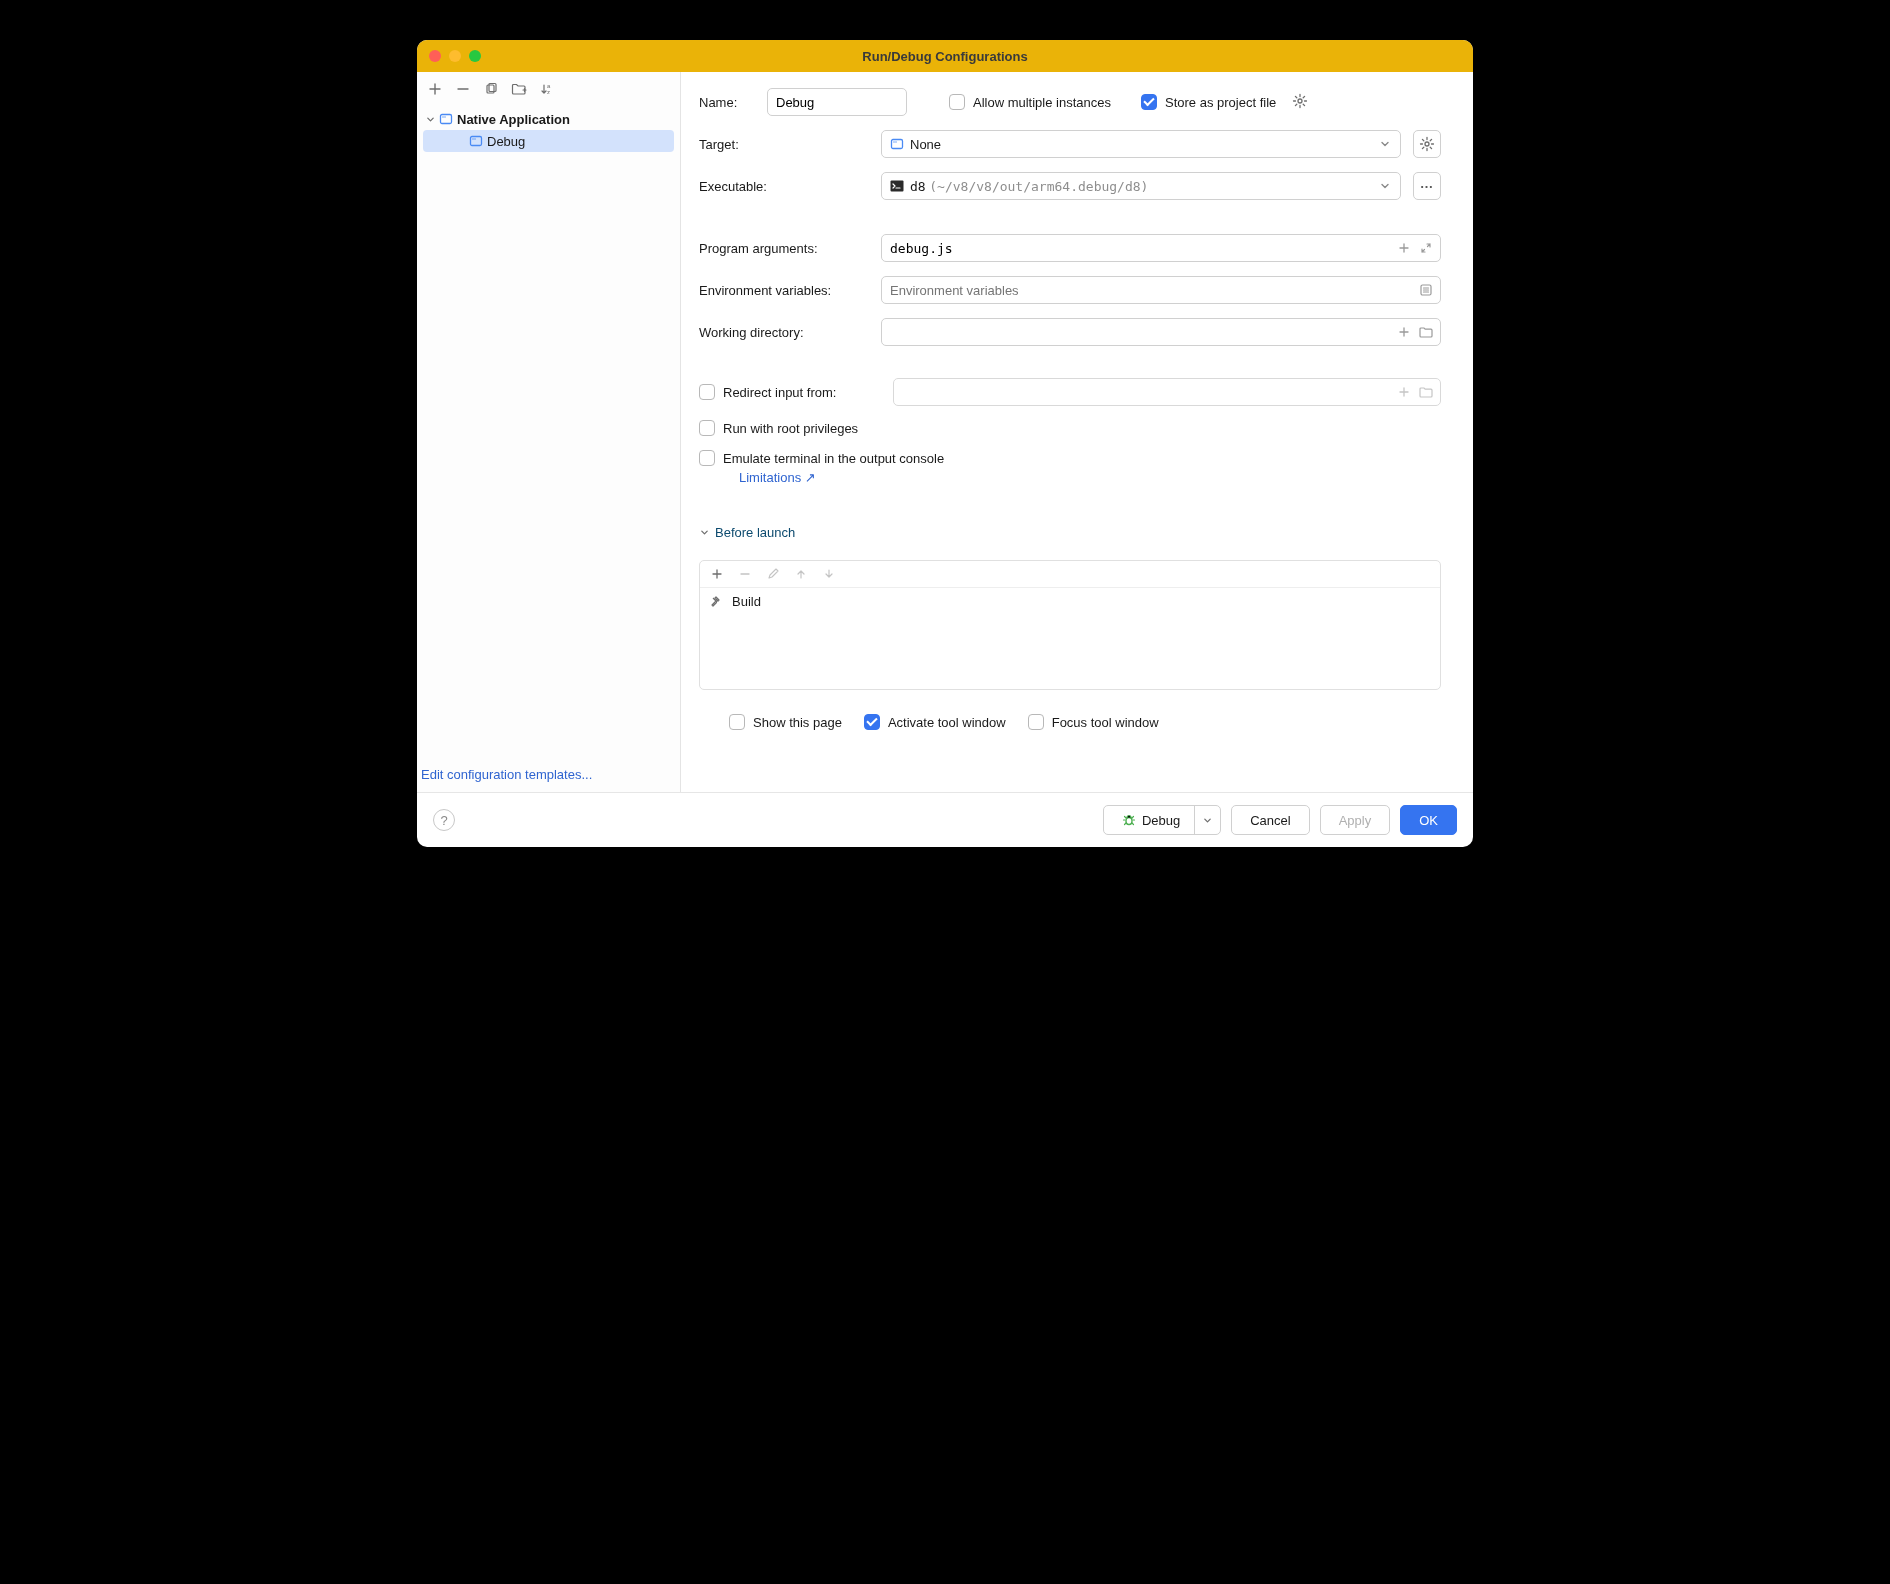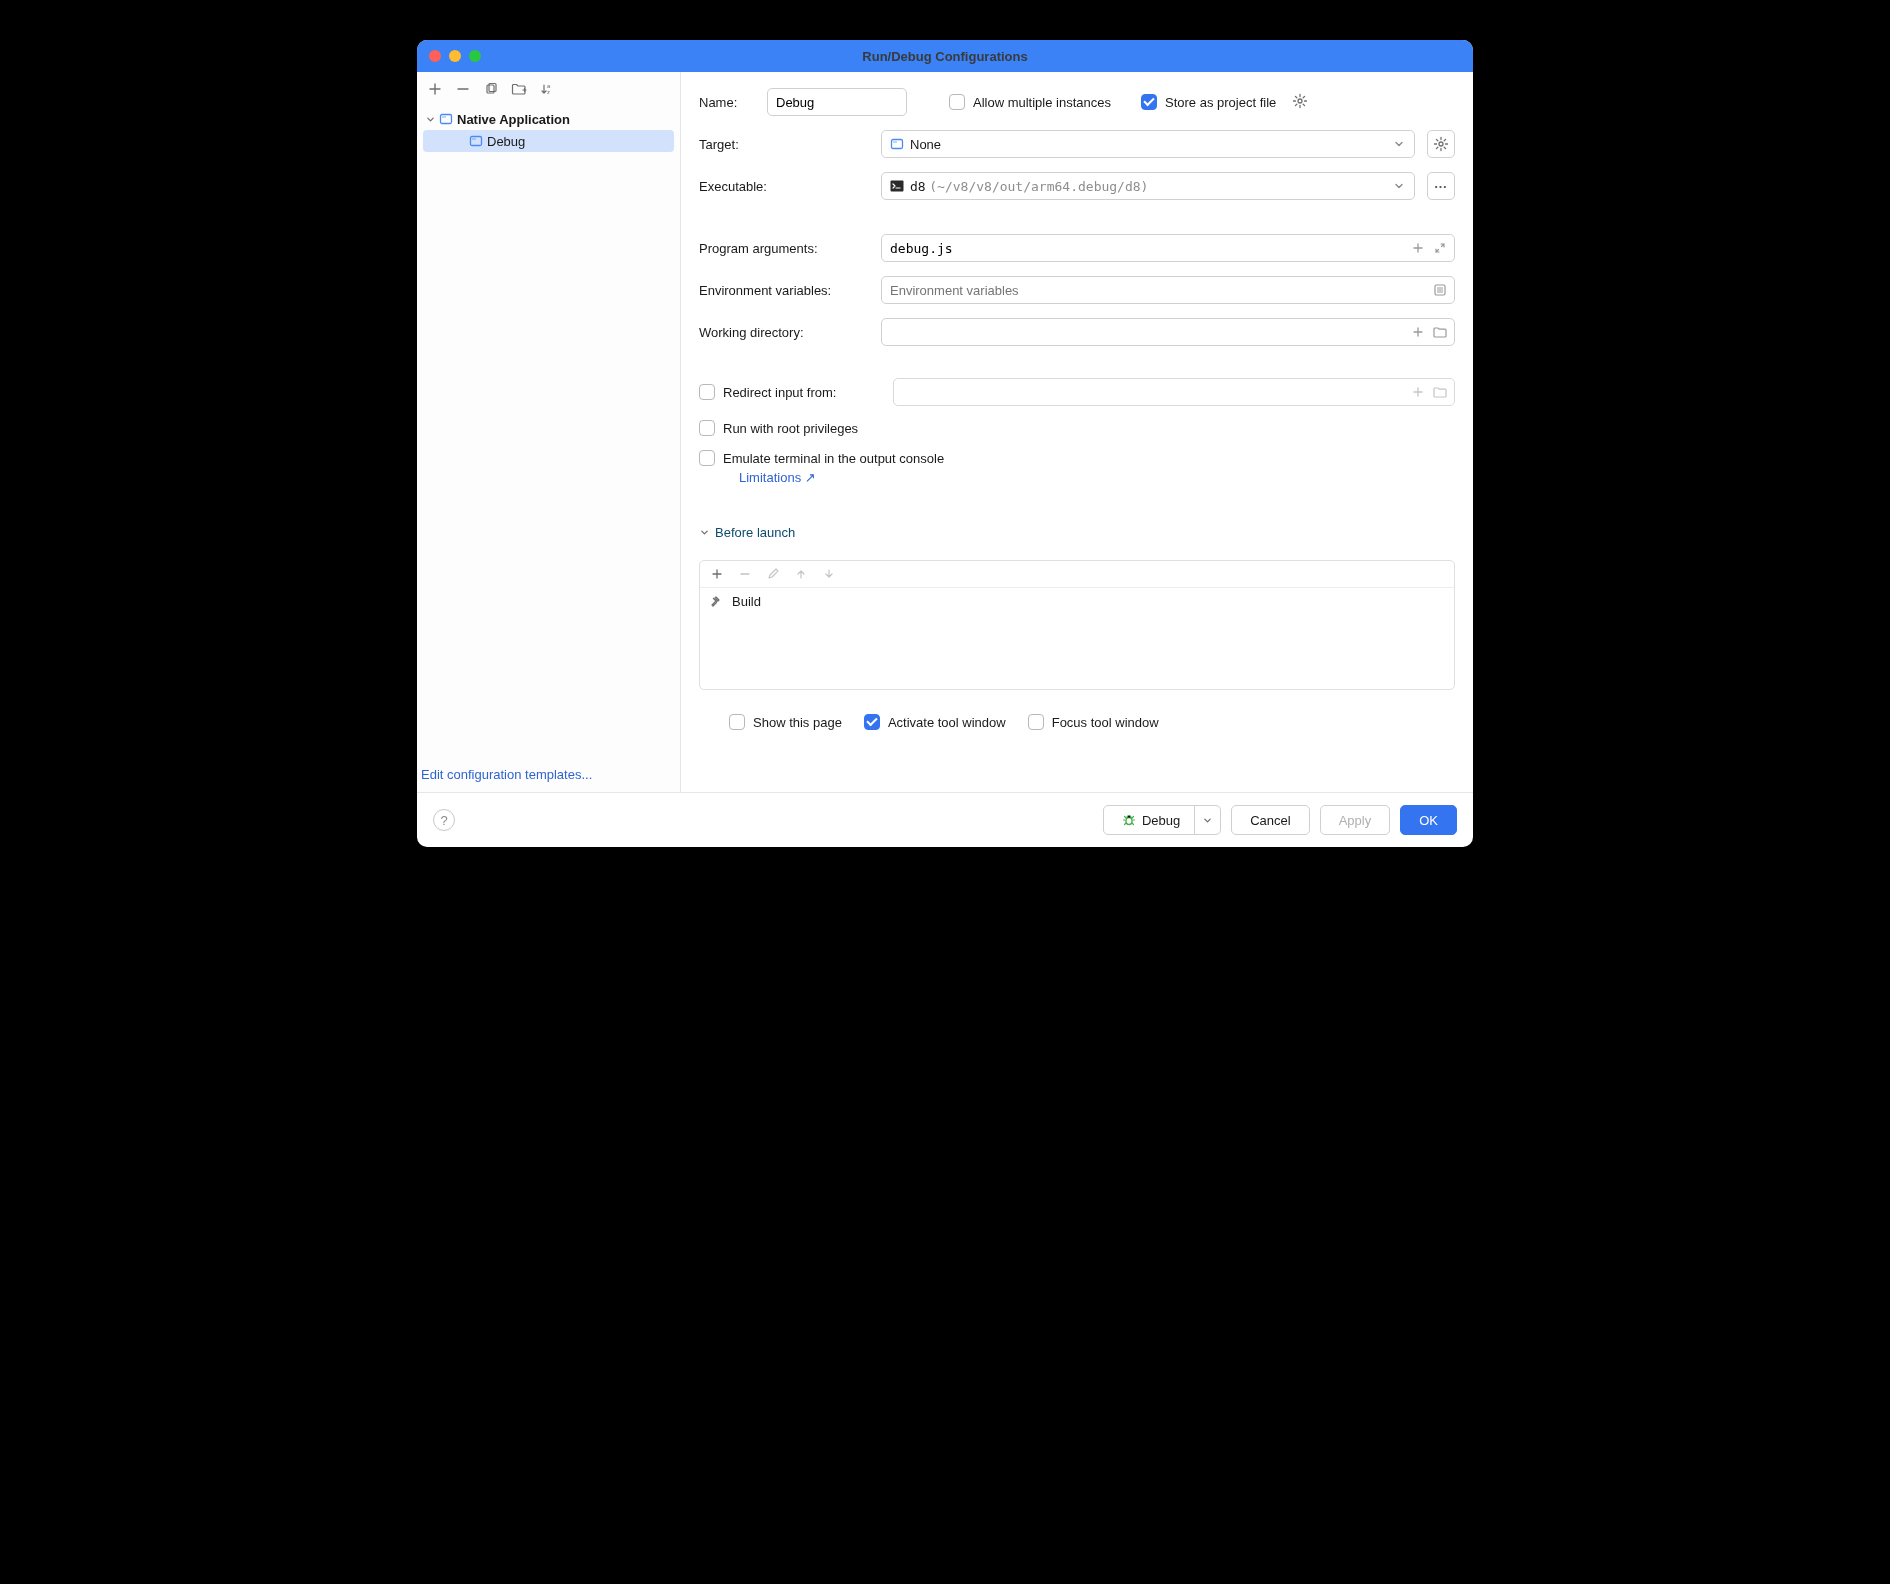--- a/index.html
+++ b/index.html
@@ -20,21 +20,21 @@
     box-shadow: 0 20px 60px rgba(0,0,0,0.5);
     overflow: hidden;
     display: flex;
     flex-direction: column;
   }
   .titlebar {
     height: 32px;
     display: flex;
     align-items: center;
     position: relative;
-    background: #3b82f6;
+    background: #eab308;
   }
   .traffic {
     display: flex;
     gap: 8px;
     padding-left: 12px;
   }
   .traffic .dot {
     width: 12px; height: 12px; border-radius: 50%;
   }
   .dot.red { background: #ff5f57; }
@@ -103,21 +103,21 @@
     display: inline-flex; align-items: center; justify-content: center;
   }
   .sidebar-footer {
     padding: 10px 4px;
     font-size: 13px;
   }
   .sidebar-footer a { color: #2f64d0; text-decoration: none; cursor: pointer;}
   
   .main {
     flex: 1;
-    padding: 16px 18px 10px 18px;
+    padding: 16px 32px 10px 18px;
     display: flex;
     flex-direction: column;
     gap: 14px;
   }
   .row {
     display: flex;
     align-items: center;
     gap: 12px;
   }
   .row .label {

